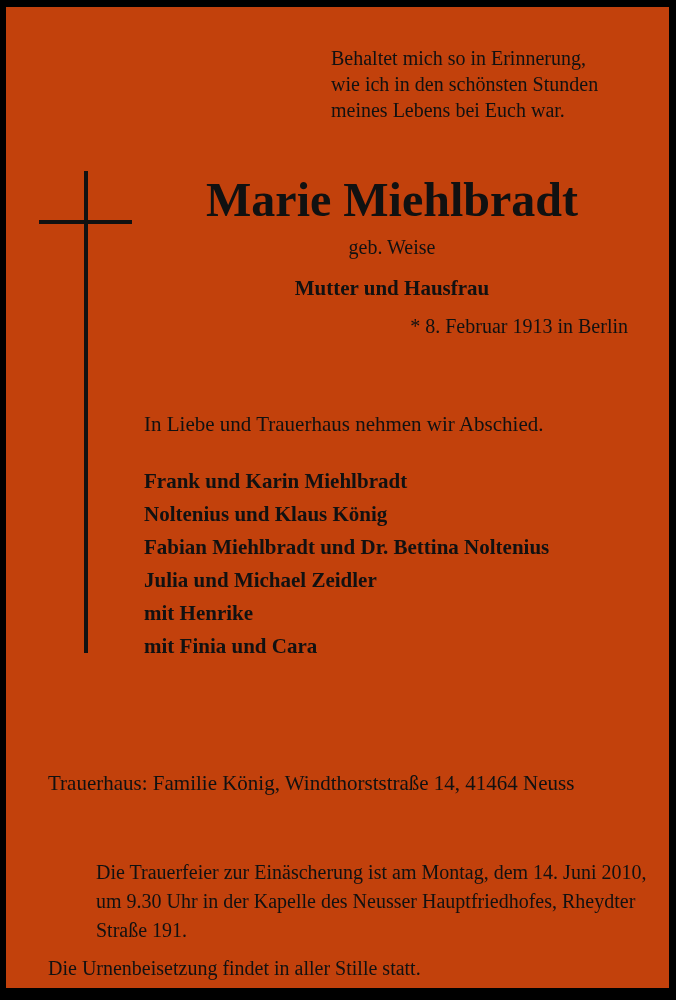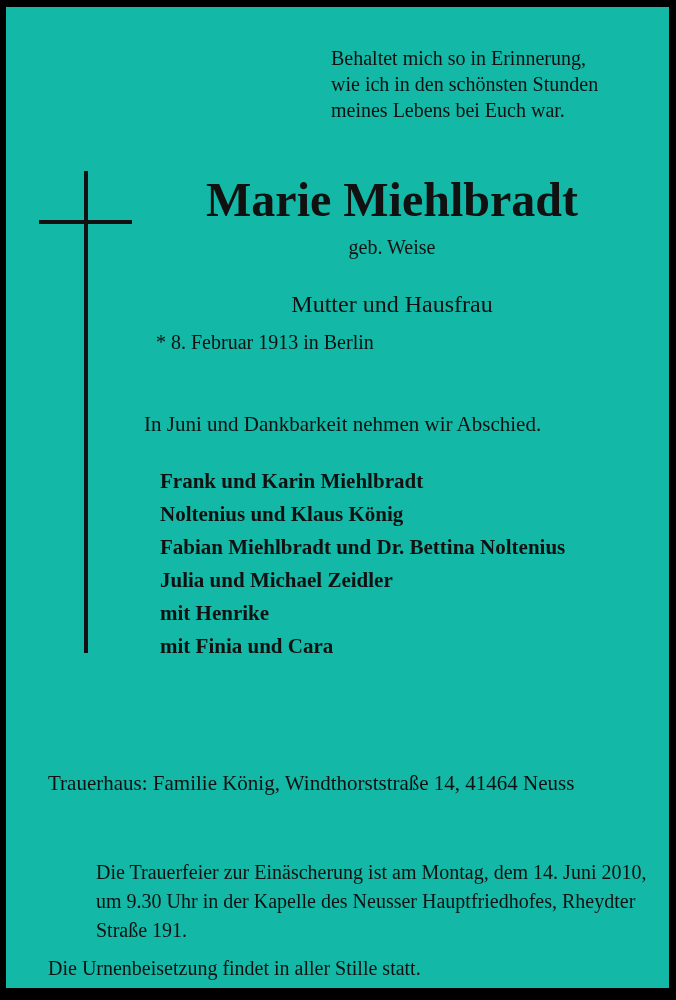--- a/index.html
+++ b/index.html
@@ -14,21 +14,21 @@
     height: 1000px;
     background: #000;
     overflow: hidden;
   }
   .paper {
     position: absolute;
     left: 6px;
     top: 7px;
     width: 663px;
     height: 981px;
-    background: #14b8a6;
+    background: #c2410c;
   }
   .abs { position: absolute; }
   .epitaph {
     left: 325px;
     top: 38px;
     font-size: 20px;
     line-height: 26px;
     color: #111;
     white-space: pre-line;
   }
@@ -66,43 +66,43 @@
     font-weight: 700;
     line-height: 58px;
     white-space: nowrap;
   }
   .maiden-name {
     font-size: 20px;
     line-height: 24px;
     margin-top: 6px;
   }
   .role-line {
-    font-size: 24px;
-    font-weight: 400;
+    font-size: 21px;
+    font-weight: 700;
     line-height: 26px;
-    margin-top: 32px;
+    margin-top: 16px;
   }
   .dates-row {
     display: flex;
-    justify-content: space-between;
+    justify-content: flex-end;
     gap: 28px;
     font-size: 20px;
     line-height: 26px;
     margin-top: 12px;
     white-space: nowrap;
   }
   .farewell {
     left: 138px;
     top: 405px;
     font-size: 21px;
     color: #111;
     white-space: nowrap;
   }
   .mourners {
-    left: 154px;
+    left: 138px;
     top: 458px;
     font-size: 21px;
     font-weight: 700;
     line-height: 33px;
     color: #111;
   }
   .trauerhaus {
     left: 42px;
     top: 764px;
     font-size: 21px;
@@ -145,21 +145,21 @@
 
     <div class="abs header-col">
       <div class="deceased-name">Marie Miehlbradt</div>
       <div class="maiden-name">geb. Weise</div>
       <div class="role-line">Mutter und Hausfrau</div>
       <div class="dates-row">
         <span>* 8. Februar 1913 in Berlin</span>
       </div>
     </div>
 
-    <div class="abs farewell">In Juni und Dankbarkeit nehmen wir Abschied.</div>
+    <div class="abs farewell">In Liebe und Trauerhaus nehmen wir Abschied.</div>
 
     <div class="abs mourners">
       <div>Frank und Karin Miehlbradt</div>
       <div>Noltenius und Klaus König</div>
       <div>Fabian Miehlbradt und Dr. Bettina Noltenius</div>
       <div>Julia und Michael Zeidler</div>
       <div>mit Henrike</div>
       <div>mit Finia und Cara</div>
     </div>
 

